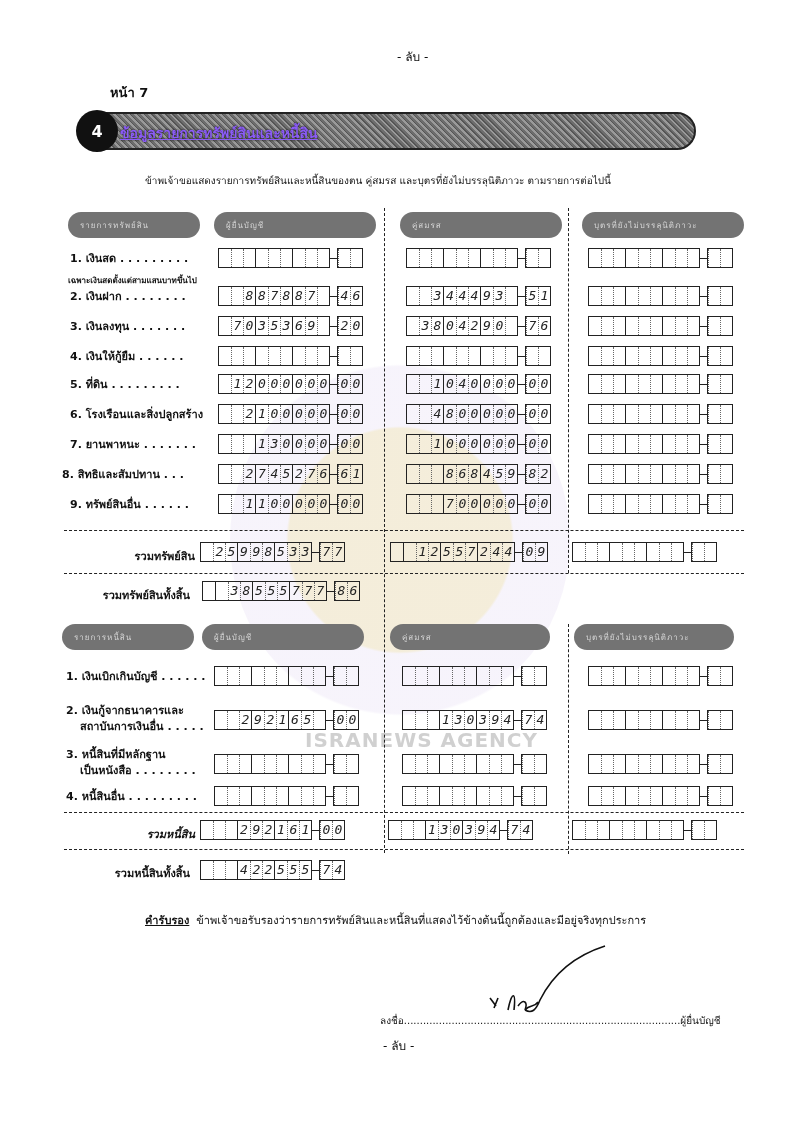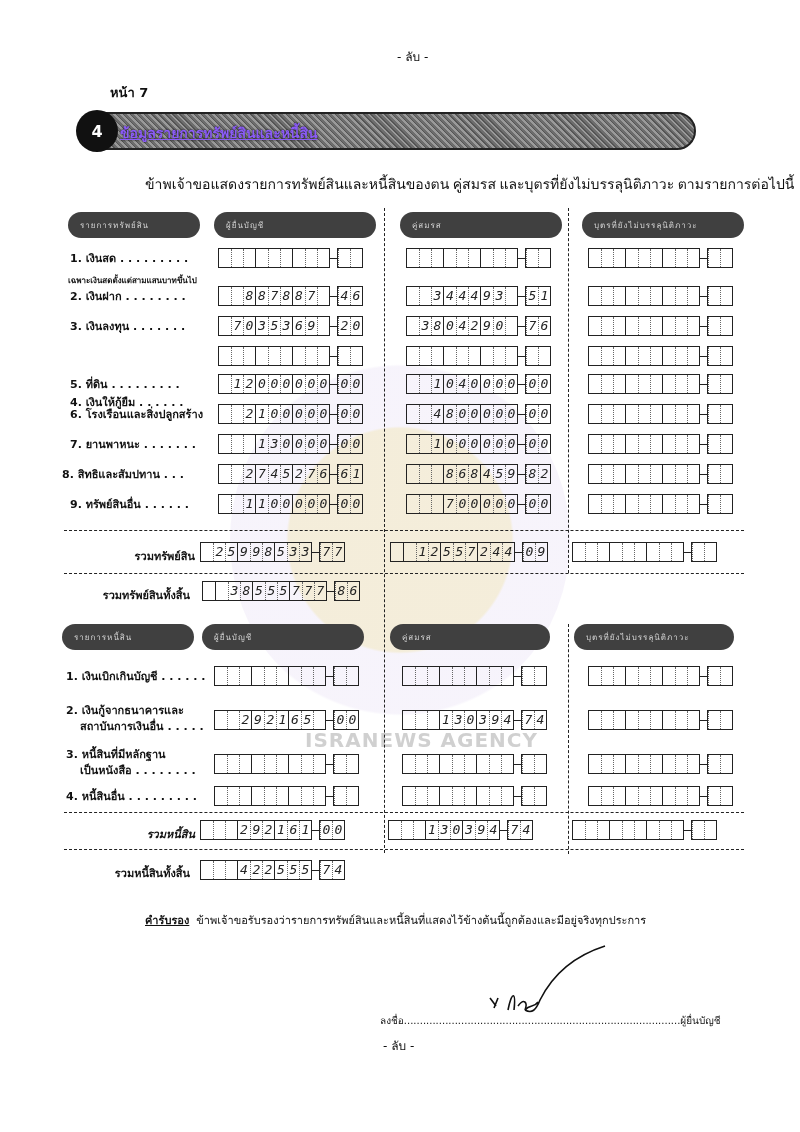--- a/index.html
+++ b/index.html
@@ -3,22 +3,22 @@
 <meta charset="utf-8">
 <style>
   html,body{margin:0;padding:0;background:#fff;}
   body{width:800px;height:1132px;position:relative;overflow:hidden;font-family:"DejaVu Sans",sans-serif;color:#111;}
   .abs{position:absolute;}
   .secret{font-size:12px;}
   .pageno{font-size:13px;font-weight:bold;}
   .section-banner{left:78px;top:112px;width:618px;height:38px;border-radius:19px;background:repeating-linear-gradient(45deg,#6d6d6d 0 2px,#9a9a9a 2px 4px,#555 4px 5px);border:2px solid #222;box-sizing:border-box;}
   .section-num{left:76px;top:110px;width:42px;height:42px;border-radius:50%;background:#111;color:#fff;font-weight:bold;font-size:16px;display:flex;align-items:center;justify-content:center;}
   .section-title{left:120px;top:122px;font-size:14px;color:#8b5cf6;font-weight:bold;text-decoration:underline;text-shadow:0 0 2px #000;}
-  .intro{left:145px;top:173px;font-size:14px;font-family:Liberation Serif, serif;}
-  .pill{height:26px;border-radius:13px;background:#404040;color:#d8d8d8;font-size:8px;display:flex;align-items:center;padding-left:12px;box-sizing:border-box;letter-spacing:1px;}
+  .intro{left:145px;top:173px;font-size:10px;}
+  .pill{height:26px;border-radius:13px;background:#737373;color:#d8d8d8;font-size:8px;display:flex;align-items:center;padding-left:12px;box-sizing:border-box;letter-spacing:1px;}
   .vdash{width:0;border-left:1.5px dashed #222;}
   .hdash{height:0;border-top:1.5px dashed #222;}
   .label{font-size:11px;font-weight:bold;white-space:nowrap;line-height:13px;}
   .note{font-size:8px;font-weight:bold;white-space:nowrap;}
   .amt{display:flex;align-items:center;height:20px;}
   .grp{display:flex;height:20px;border:1.3px solid #222;box-sizing:border-box;}
   .grp + .grp{border-left:none;}
   .cell{width:12px;height:100%;border-left:1px dotted #666;box-sizing:border-box;font-family:"DejaVu Sans Mono",monospace;font-size:13px;line-height:18px;text-align:center;color:#222;font-style:italic;}
   .grp .cell:first-child{border-left:none;}
   .dash{width:7px;height:0;border-top:1.3px solid #222;}
@@ -277,21 +277,21 @@
       <div class="cell"></div>
       <div class="cell"></div>
       <div class="cell"></div>
     </div>
     <div class="dash"></div>
     <div class="sat">
       <div class="cell"></div>
       <div class="cell"></div>
     </div>
   </div>
-<div class="abs label" style="left: 70px; top: 350px; margin-top: 46px;">4. เงินให้กู้ยืม . . . . . .</div>
+<div class="abs label" style="left: 70px; top: 350px;">4. เงินให้กู้ยืม . . . . . .</div>
 <div class="abs amt" style="left: 218px; top: 346px;">
     <div class="grp">
       <div class="cell"></div>
       <div class="cell"></div>
       <div class="cell"></div>
     </div>
     <div class="grp">
       <div class="cell"></div>
       <div class="cell"></div>
       <div class="cell"></div>

